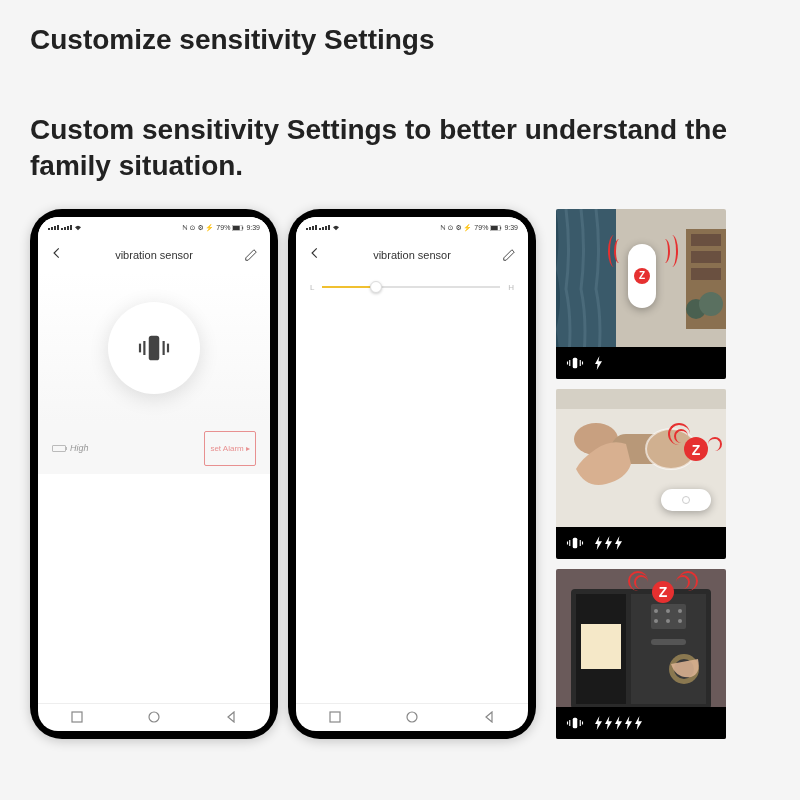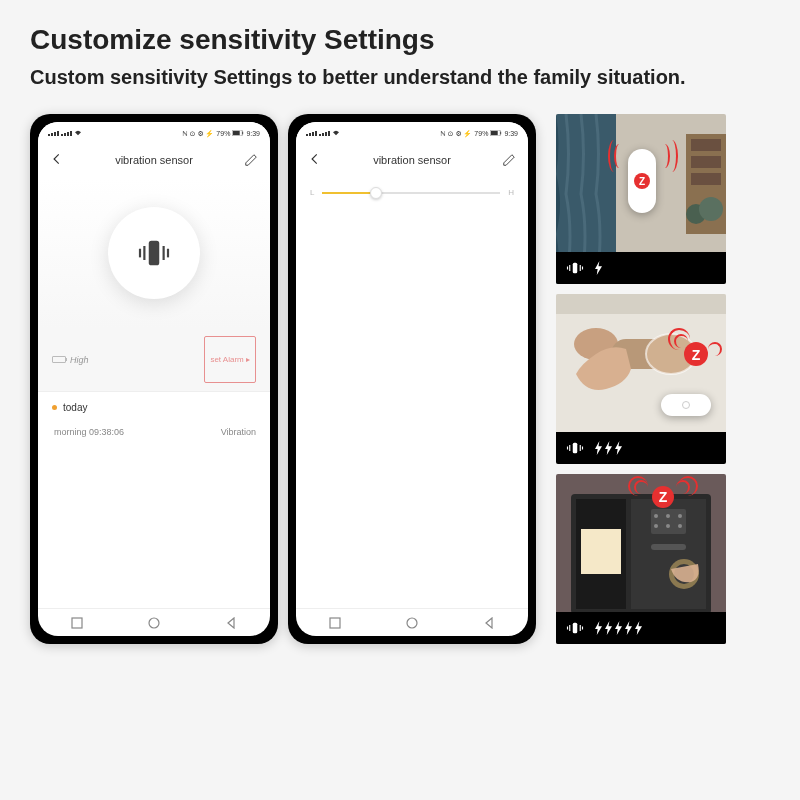--- a/index.html
+++ b/index.html
@@ -1,23 +1,23 @@
 <!DOCTYPE html>
 <html><head>
 <meta charset="utf-8">
 <style>
   * { margin: 0; padding: 0; box-sizing: border-box; }
   body { width: 800px; height: 800px; background: #f5f5f5; font-family: Arial, sans-serif; position: relative; }
   
   .page-title { font-size: 28px; font-weight: bold; color: #222; padding: 24px 30px 8px; }
-  .page-subtitle { font-size: 20px; font-weight: bold; color: #222; padding: 0 30px 24px; line-height: 1.3; }
+  .page-subtitle { font-size: 28px; font-weight: bold; color: #222; padding: 0 30px 24px; line-height: 1.3; margin-top: 48px; }
   
   .content-row { display: flex; gap: 10px; padding: 0 30px; align-items: flex-start; }
   
-  .phone { width: 248px; height: 530px; background: #000; border-radius: 20px; padding: 8px; position: relative; box-shadow: 0 2px 12px rgba(0,0,0,0.2); }
+  .phone { width: 248px; height: 530px; background: #000; border-radius: 32px; padding: 8px; position: relative; box-shadow: 0 2px 12px rgba(0,0,0,0.2); }
   .phone-screen { width: 100%; height: 100%; background: #fff; border-radius: 20px; overflow: hidden; display: flex; flex-direction: column; }
   
   .status-bar { height: 20px; background: #fff; display: flex; align-items: center; justify-content: space-between; padding: 2px 10px 0; font-size: 7px; color: #333; }
   .status-left { display: flex; gap: 2px; align-items: center; }
   .status-right { display: flex; gap: 2px; align-items: center; }
   .sig-bars { display: inline-flex; align-items: flex-end; gap: 1px; }
   .sig-bars span { width: 2px; background: #333; }
   .sig-bars span:nth-child(1){height:2px}.sig-bars span:nth-child(2){height:3px}.sig-bars span:nth-child(3){height:4px}.sig-bars span:nth-child(4){height:5px}
   
   .app-bar { height: 36px; display: flex; align-items: center; justify-content: space-between; padding: 0 12px; background: #fff; }
@@ -27,21 +27,21 @@
   
   .screen1-body { flex: 1; display: flex; flex-direction: column; }
   .vib-circle-wrap { height: 150px; display: flex; align-items: center; justify-content: center; background: linear-gradient(#fff, #f7f7f7); }
   .vib-circle { width: 92px; height: 92px; border-radius: 50%; background: #fff; box-shadow: 0 4px 20px rgba(0,0,0,0.12); display: flex; align-items: center; justify-content: center; }
   
   .status-row { display: flex; justify-content: space-between; align-items: center; padding: 8px 14px; font-size: 9px; background: #f7f7f7; }
   .battery-state { color: #999; display: flex; align-items: center; gap: 4px; font-style: italic; }
   .battery-icon { width: 14px; height: 7px; border: 1px solid #bbb; border-radius: 1px; position: relative; }
   .battery-icon::after { content: ''; position: absolute; right: -2px; top: 1px; width: 1px; height: 3px; background: #bbb; }
   .battery-fill { width: 90%; height: 100%; background: #ccc; }
-  .set-alarm { color: #e89090; border: 1px solid #e89090; padding: 18px 5px; border-radius: 2px; cursor: pointer; font-size: 8px; }
+  .set-alarm { color: #e89090; border: 1px solid #e89090; padding: 12px 5px; border-radius: 2px; cursor: pointer; font-size: 8px; }
   
   .log-section { flex: 1; background: #fff; padding: 10px 14px; border-top: 1px solid #eee; }
   .log-date { font-size: 10px; color: #333; display: flex; align-items: center; gap: 6px; margin-bottom: 14px; }
   .log-dot { width: 5px; height: 5px; border-radius: 50%; background: #f0a030; }
   .log-entry { display: flex; justify-content: space-between; font-size: 9px; color: #888; padding-left: 2px; }
   
   .screen2-body { flex: 1; padding: 10px 14px; }
   .sens-text { font-size: 9px; color: #666; line-height: 1.4; margin-bottom: 20px; }
   .slider-row { display: flex; align-items: center; gap: 8px; font-size: 8px; color: #bbb; }
   .slider-track { flex: 1; height: 2px; background: #e0e0e0; position: relative; }
@@ -127,30 +127,20 @@
               <line x1="40" y1="19" x2="40" y2="29" stroke="#444" stroke-width="2.5"></line>
             </svg>
           </div>
         </div>
         <div class="status-row">
           <span class="battery-state">
             <span class="battery-icon"><span class="battery-fill"></span></span>
             <span>High</span>
           </span>
           <span class="set-alarm"><span>set Alarm</span> ▸</span>
-        </div>
-        <div class="log-section">
-          <div class="log-date">
-            <span class="log-dot"></span>
-            <span>today</span>
-          </div>
-          <div class="log-entry">
-            <span>morning  09:38:06</span>
-            <span>Vibration</span>
-          </div>
         </div>
       </div>
       <div class="nav-bar">
         <span class="nav-btn">
             <svg width="12" height="12">
               <rect x="1" y="1" width="10" height="10" stroke="#888" fill="none" stroke-width="1.2"></rect>
             </svg>
           </span>
         <span class="nav-btn">
             <svg width="12" height="12">

